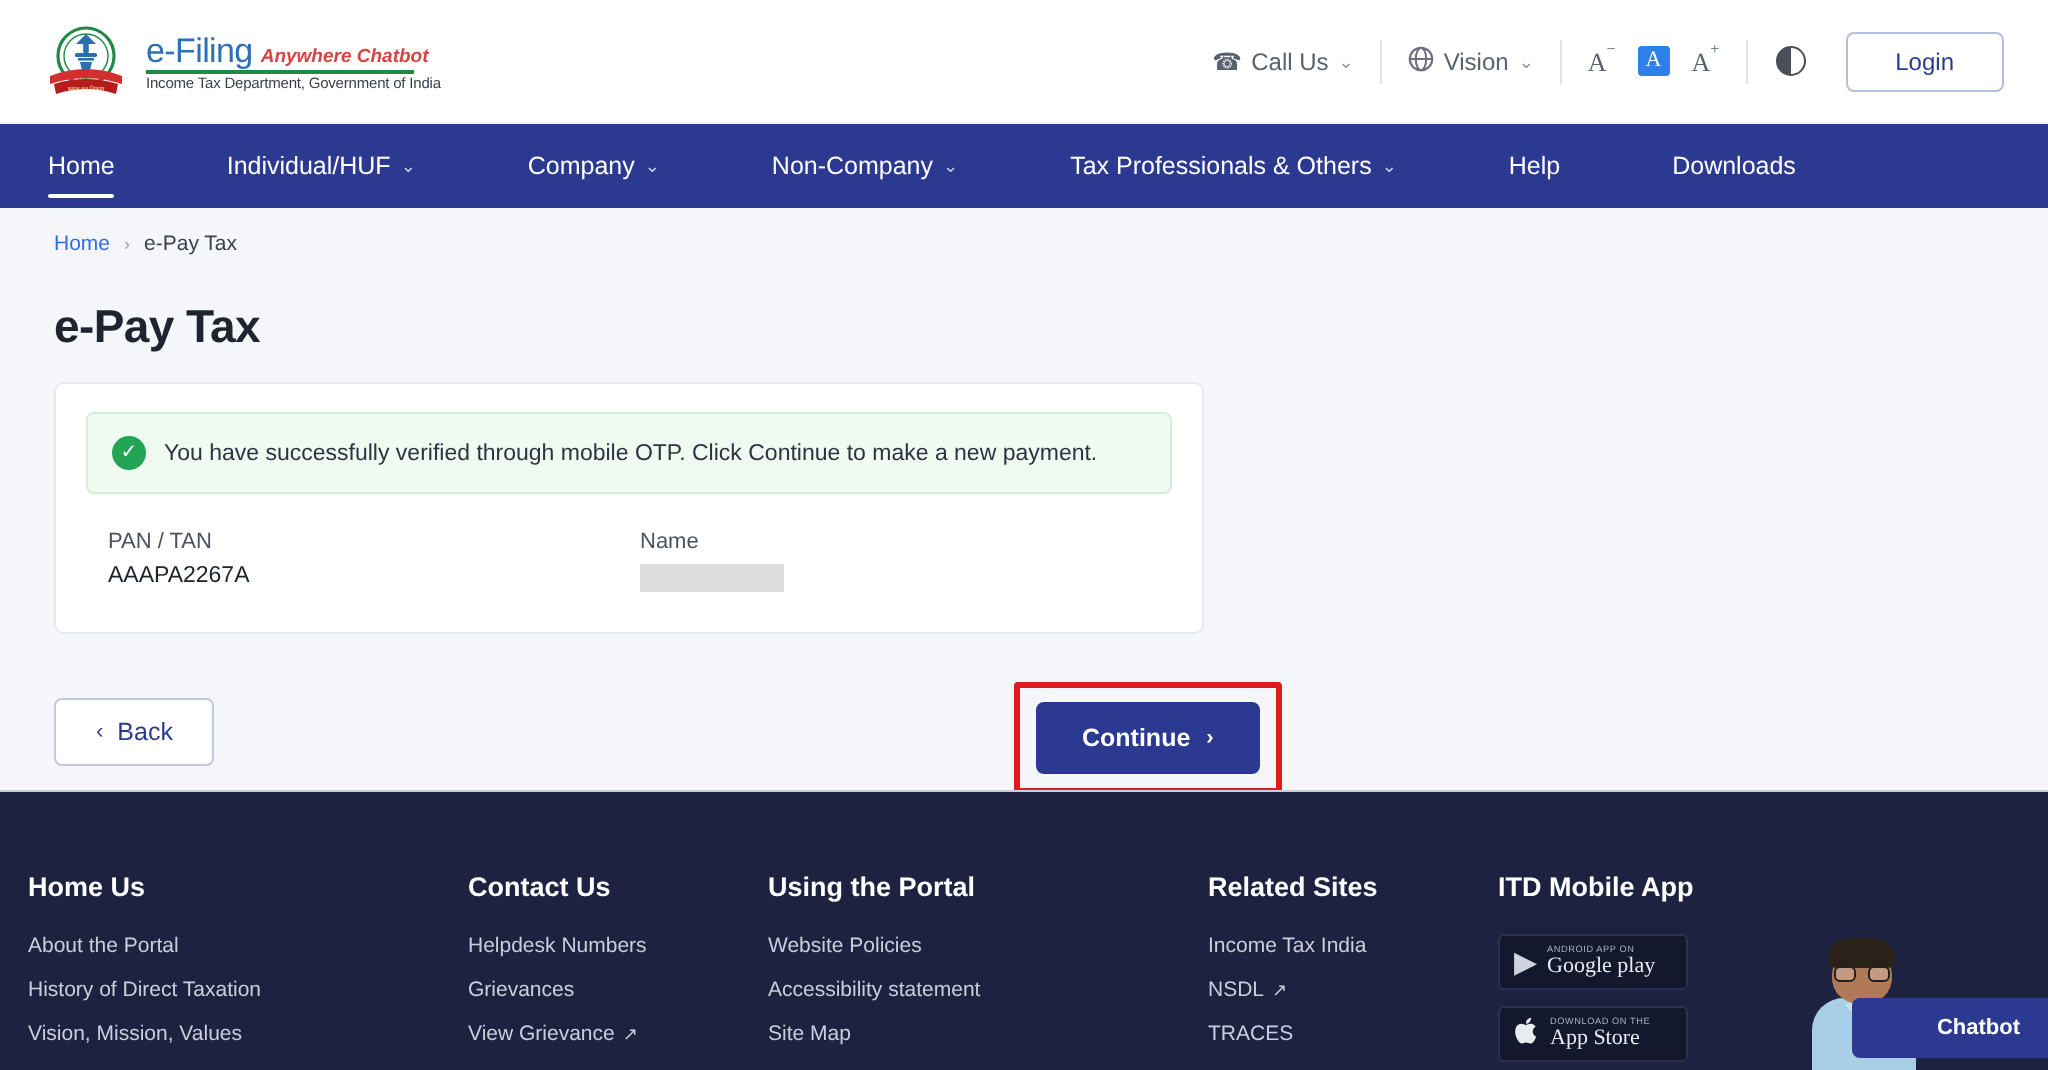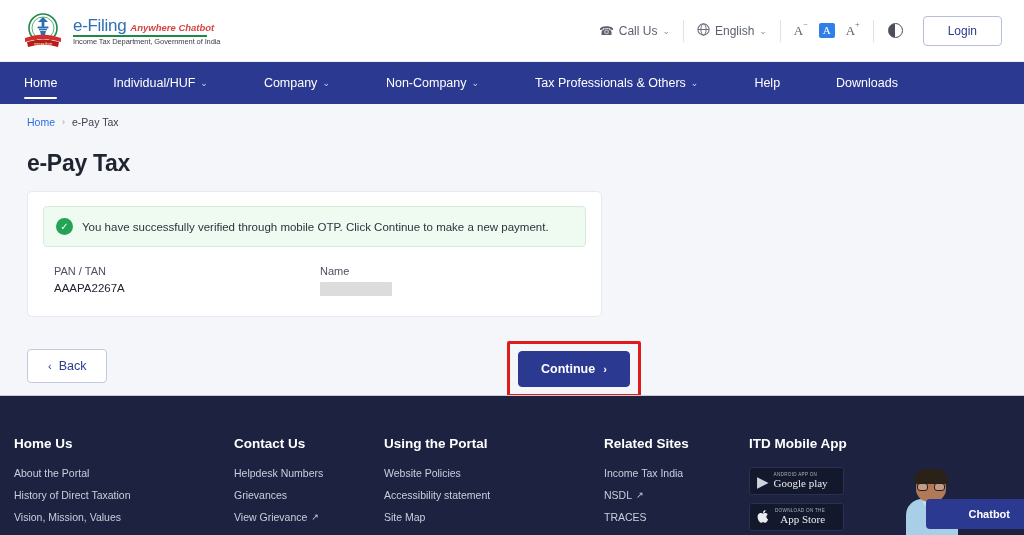--- a/index.html
+++ b/index.html
@@ -156,21 +156,21 @@
 
   .badge {
     width: 95px; height: 28px; background: #14182c;
     border-radius: 3px; margin-bottom: 8px;
     display: flex; align-items: center; gap: 5px;
     padding: 0 7px; cursor: pointer; border: 1px solid #2a3050;
   }
   .badge-gly { color: #cfd3dd; font-size: 15px; line-height: 1; }
   .badge-txt { line-height: 1.15; }
   .badge-small { color: #a9afc0; font-size: 4.6px; letter-spacing: .3px; text-transform: uppercase; }
-  .badge-big { color: #e9ebf1; font-size: 11px; font-family: "Liberation Serif", serif; text-align: right; }
+  .badge-big { color: #e9ebf1; font-size: 11px; font-family: "Liberation Serif", serif; }
 
   
   .chatbot { position: absolute; right: 0; bottom: 0; width: 134px; height: 70px; }
   .avatar {
     position: absolute; left: 14px; bottom: 0; width: 58px; height: 68px;
   }
   .av-head { position: absolute; left: 12px; top: 6px; width: 30px; height: 29px;
     background: #b07a58; border-radius: 50% 50% 45% 45%; }
   .av-hair { position: absolute; left: 10px; top: 2px; width: 34px; height: 15px;
     background: #2a2119; border-radius: 16px 16px 6px 6px; }
@@ -234,21 +234,21 @@
       </div>
       <div class="divider"></div>
       <div class="hdr-item">
         <span>
           <svg width="13" height="13" viewBox="0 0 13 13">
             <circle cx="6.5" cy="6.5" r="5.6" fill="none" stroke="#6b707c" stroke-width="1.1"></circle>
             <ellipse cx="6.5" cy="6.5" rx="2.6" ry="5.6" fill="none" stroke="#6b707c" stroke-width="1"></ellipse>
             <line x1="1" y1="6.5" x2="12" y2="6.5" stroke="#6b707c" stroke-width="1"></line>
           </svg>
         </span>
-        <span>English</span>
+        <span>Vision</span>
         <span class="caret">⌄</span>
       </div>
       <div class="divider"></div>
       <div class="fontsizes">
         <span class="fsbtn"><span>A</span><sup>−</sup></span>
         <span class="fsbtn active">A</span>
         <span class="fsbtn"><span>A</span><sup>+</sup></span>
       </div>
       <div class="divider"></div>
       <div class="contrast">

